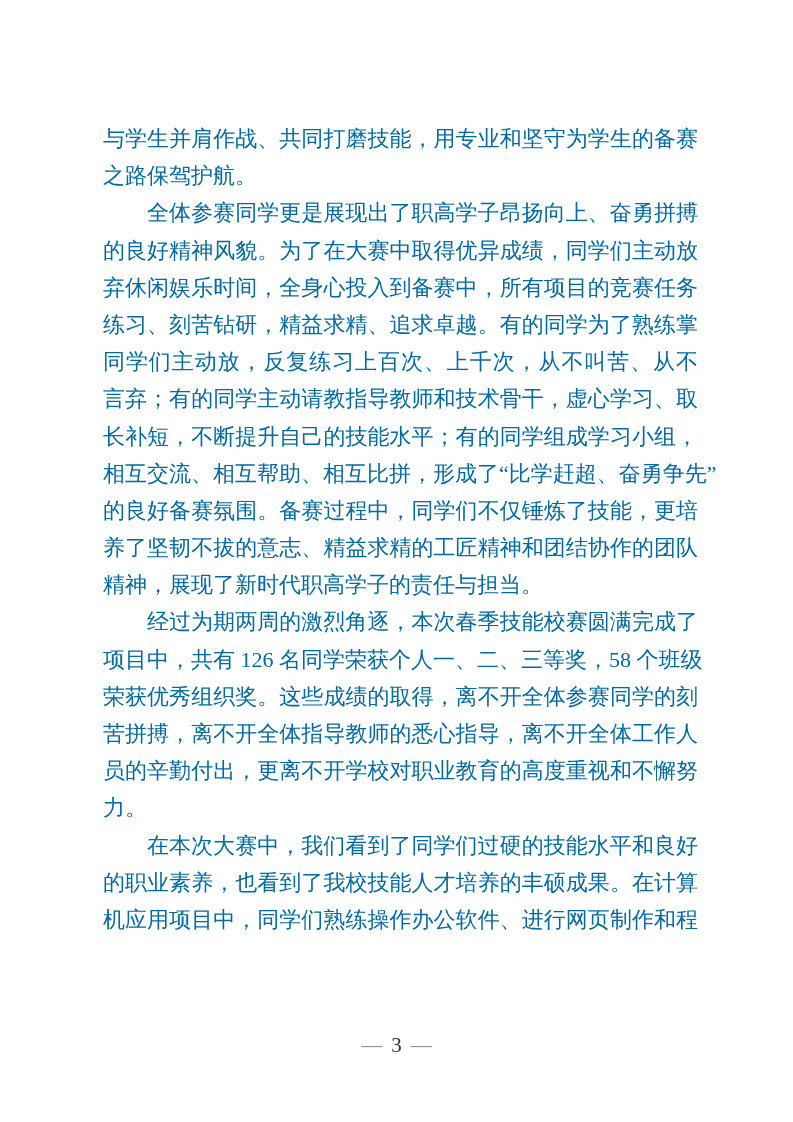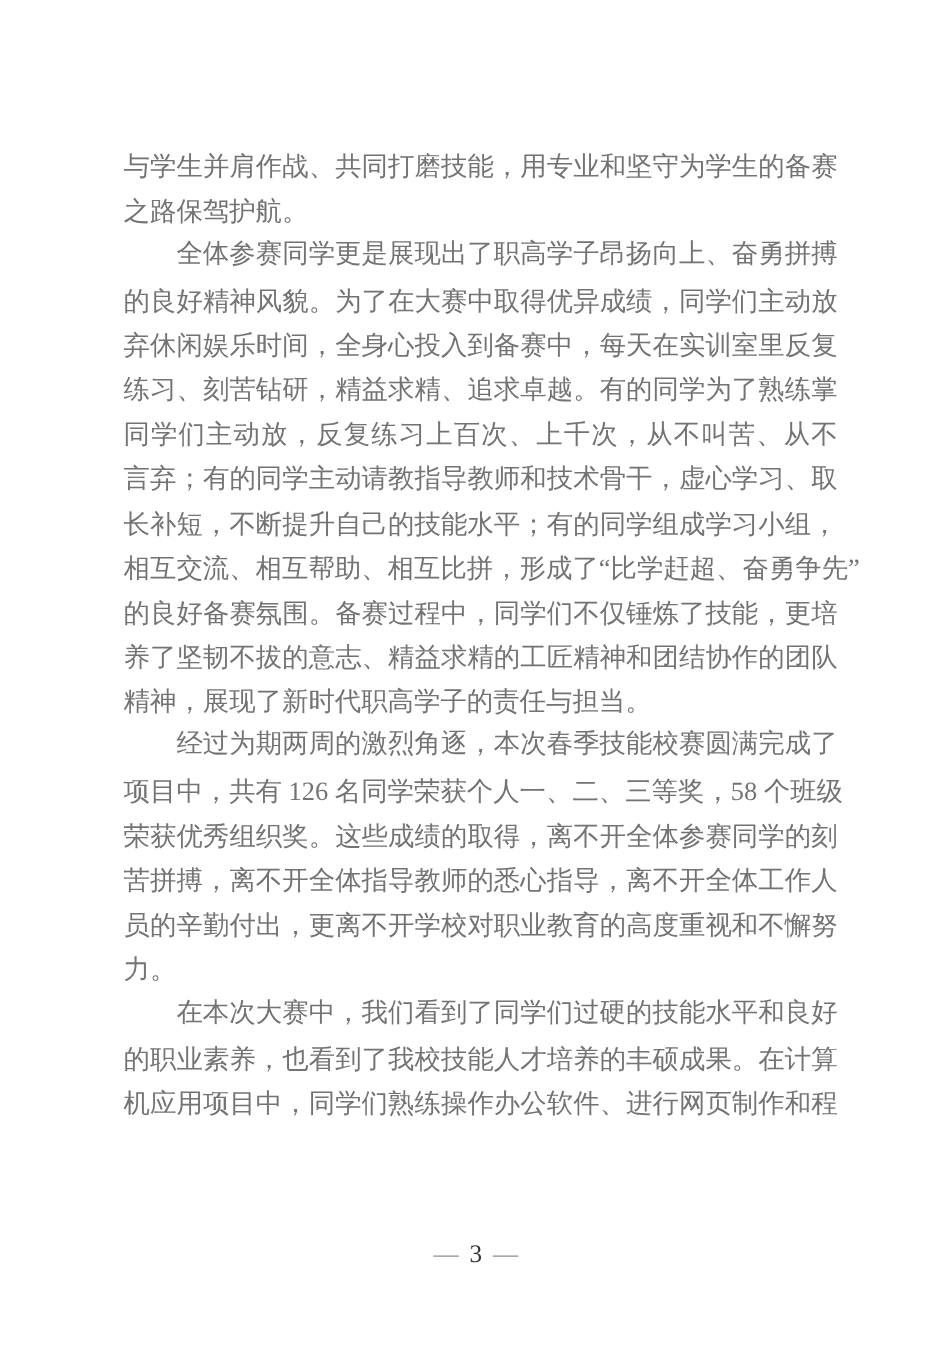--- a/index.html
+++ b/index.html
@@ -18,29 +18,28 @@
   .text-block {
     position: absolute;
     left: 103px;
     top: 120px;
     width: 595px;
   }
   .line {
     height: 37.2px;
     line-height: 37.2px;
     font-size: 22px;
-    color: #737373;
+    color: #0369a1;
     white-space: nowrap;
     text-align: justify;
     text-align-last: justify;
     overflow: visible;
   }
   .line.indent {
     text-indent: 44px;
-    font-family: Liberation Mono, monospace;
   }
   .line.para-end {
     text-align: center;
     text-align-last: left;
   }
   .footer {
     position: absolute;
     left: 0;
     top: 1033px;
     width: 793px;
@@ -59,21 +58,21 @@
 </style>
 </head>
 <body>
 
 <div class="page">
   <div class="text-block">
       <div class="line">与学生并肩作战、共同打磨技能，用专业和坚守为学生的备赛</div>
       <div class="line para-end">之路保驾护航。</div>
       <div class="line indent">全体参赛同学更是展现出了职高学子昂扬向上、奋勇拼搏</div>
       <div class="line">的良好精神风貌。为了在大赛中取得优异成绩，同学们主动放</div>
-      <div class="line">弃休闲娱乐时间，全身心投入到备赛中，每天在实训室里反复</div>
+      <div class="line">弃休闲娱乐时间，全身心投入到备赛中，所有项目的竞赛任务</div>
       <div class="line">练习、刻苦钻研，精益求精、追求卓越。有的同学为了熟练掌</div>
       <div class="line">同学们主动放，反复练习上百次、上千次，从不叫苦、从不</div>
       <div class="line">言弃；有的同学主动请教指导教师和技术骨干，虚心学习、取</div>
       <div class="line">长补短，不断提升自己的技能水平；有的同学组成学习小组，</div>
       <div class="line">相互交流、相互帮助、相互比拼，形成了“比学赶超、奋勇争先”</div>
       <div class="line">的良好备赛氛围。备赛过程中，同学们不仅锤炼了技能，更培</div>
       <div class="line">养了坚韧不拔的意志、精益求精的工匠精神和团结协作的团队</div>
       <div class="line para-end">精神，展现了新时代职高学子的责任与担当。</div>
       <div class="line indent">经过为期两周的激烈角逐，本次春季技能校赛圆满完成了</div>
       <div class="line">项目中，共有 126 名同学荣获个人一、二、三等奖，58 个班级</div>

